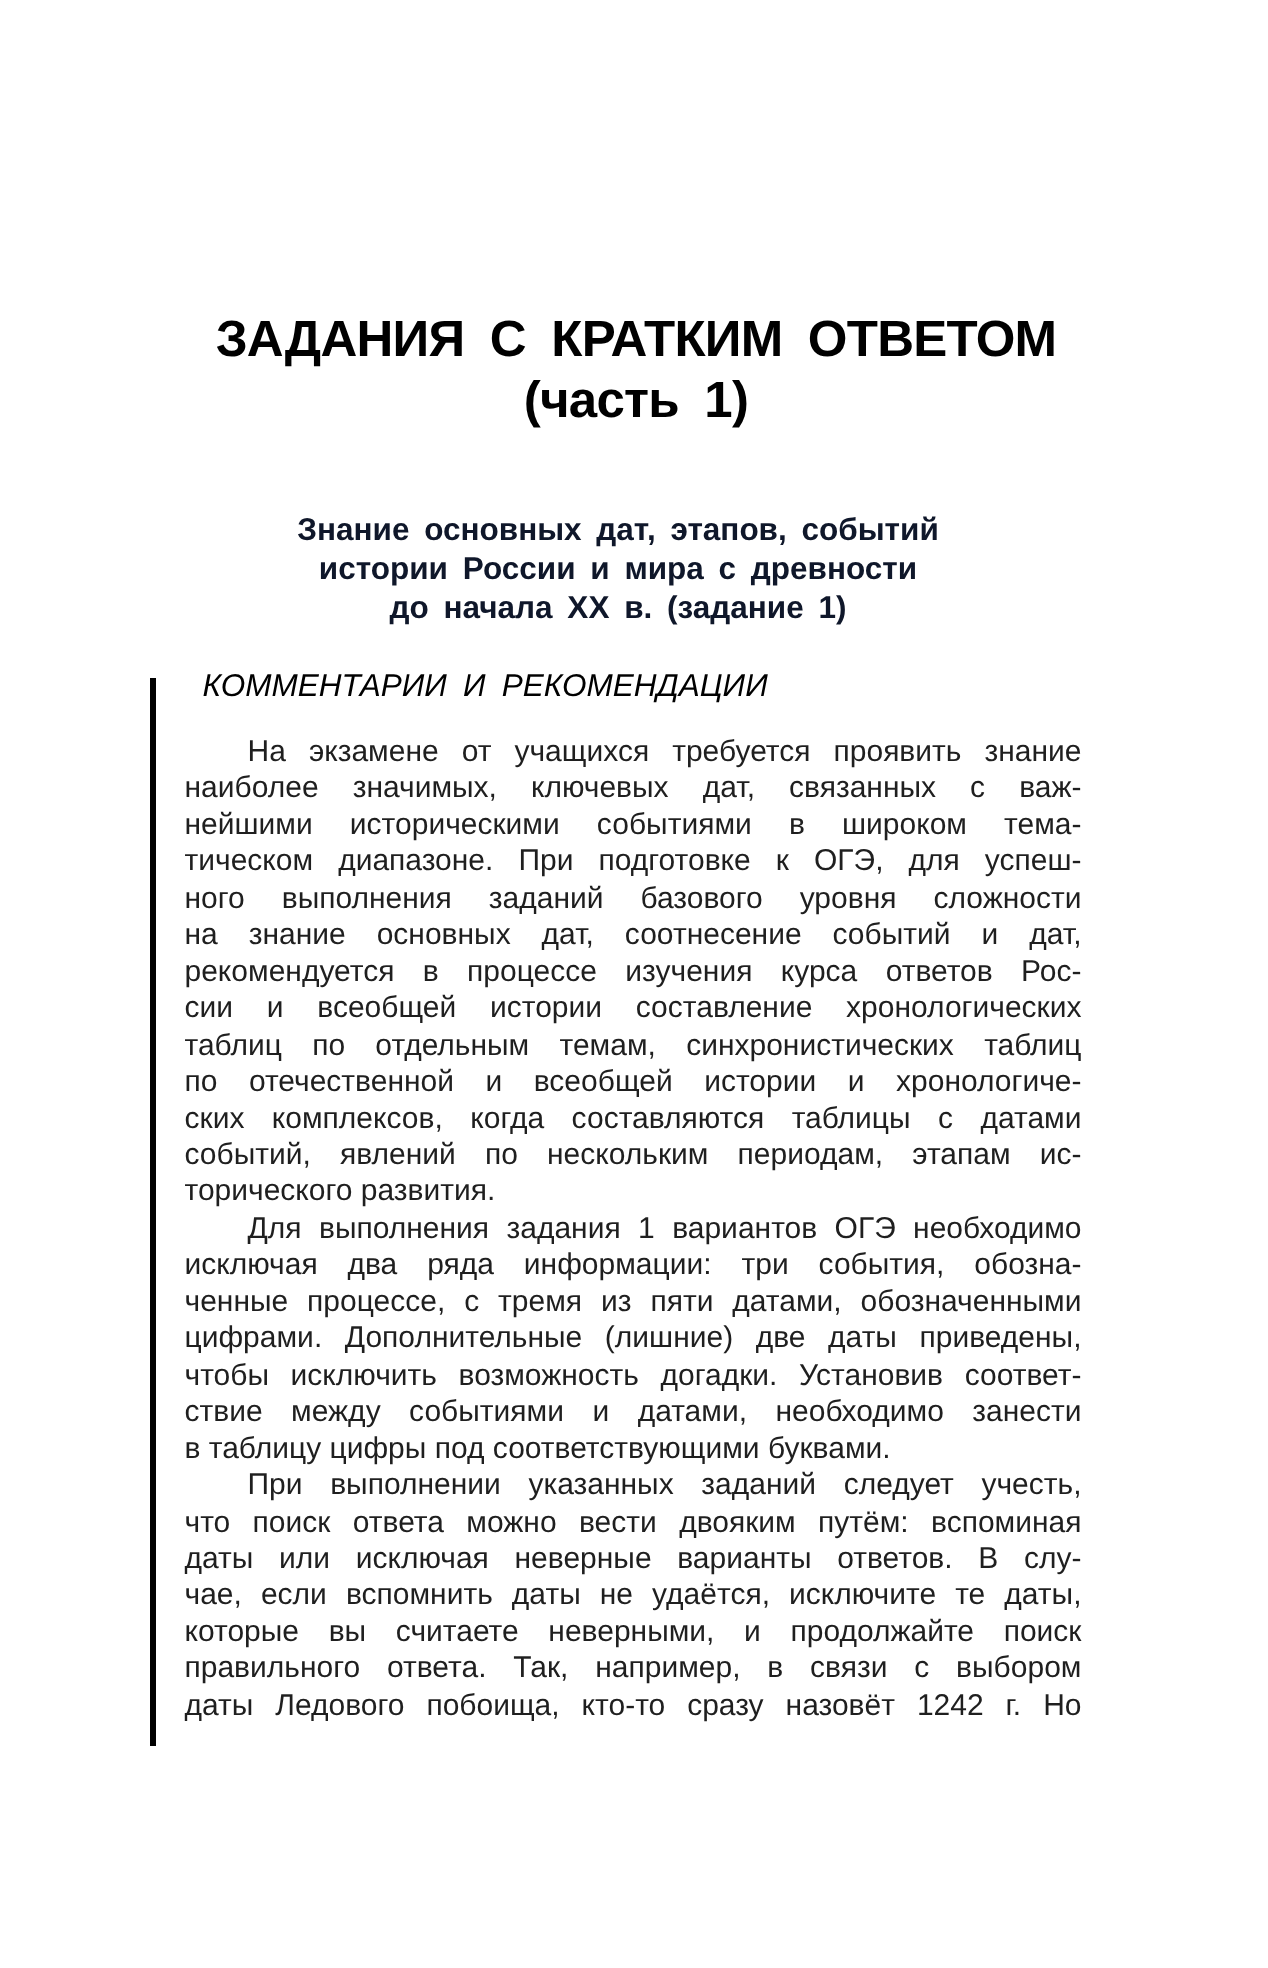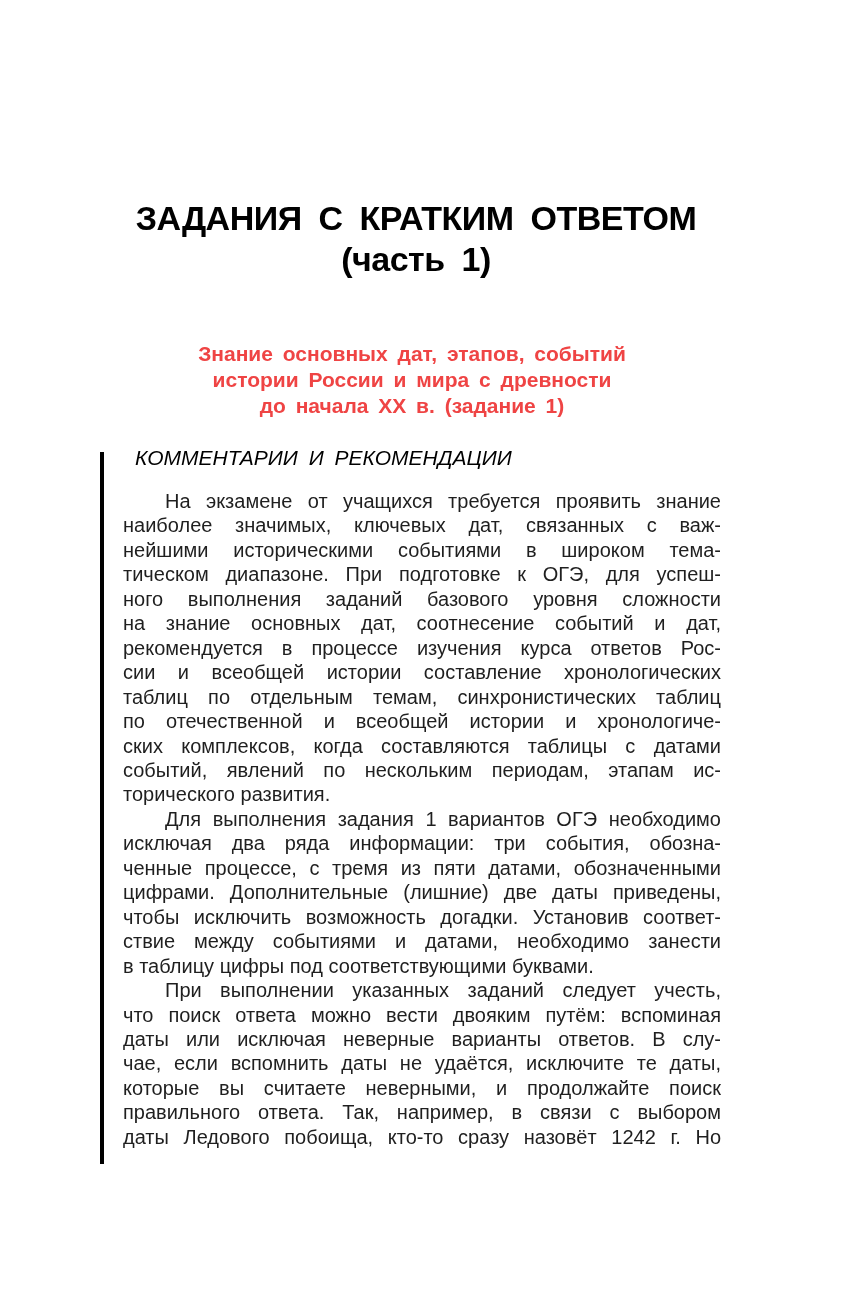--- a/index.html
+++ b/index.html
@@ -14,42 +14,42 @@
     background: #ffffff;
     color: #000000;
     font-family: "Liberation Sans", sans-serif;
     overflow: hidden;
   }
   .title {
     position: absolute;
     top: 194px;
     left: 0;
     width: 824px;
-    margin: 4px;
+    margin: 12px;
     text-align: center;
     font-size: 34px;
     line-height: 41px;
     font-weight: 700;
     letter-spacing: -0.5px;
     word-spacing: 8px;
     color: #000000;
   }
   .title .title-line { display: block; }
   .subtitle {
     position: absolute;
     top: 341px;
     left: 0;
     width: 824px;
     margin: 0;
     text-align: center;
     font-size: 21px;
     line-height: 26px;
     font-weight: 700;
     word-spacing: 4px;
-    color: #ef4444;
+    color: #0f172a;
   }
   .left-rule {
     position: absolute;
     left: 100px;
     top: 452px;
     width: 4px;
     height: 712px;
     background: #000000;
   }
   .section-heading {

